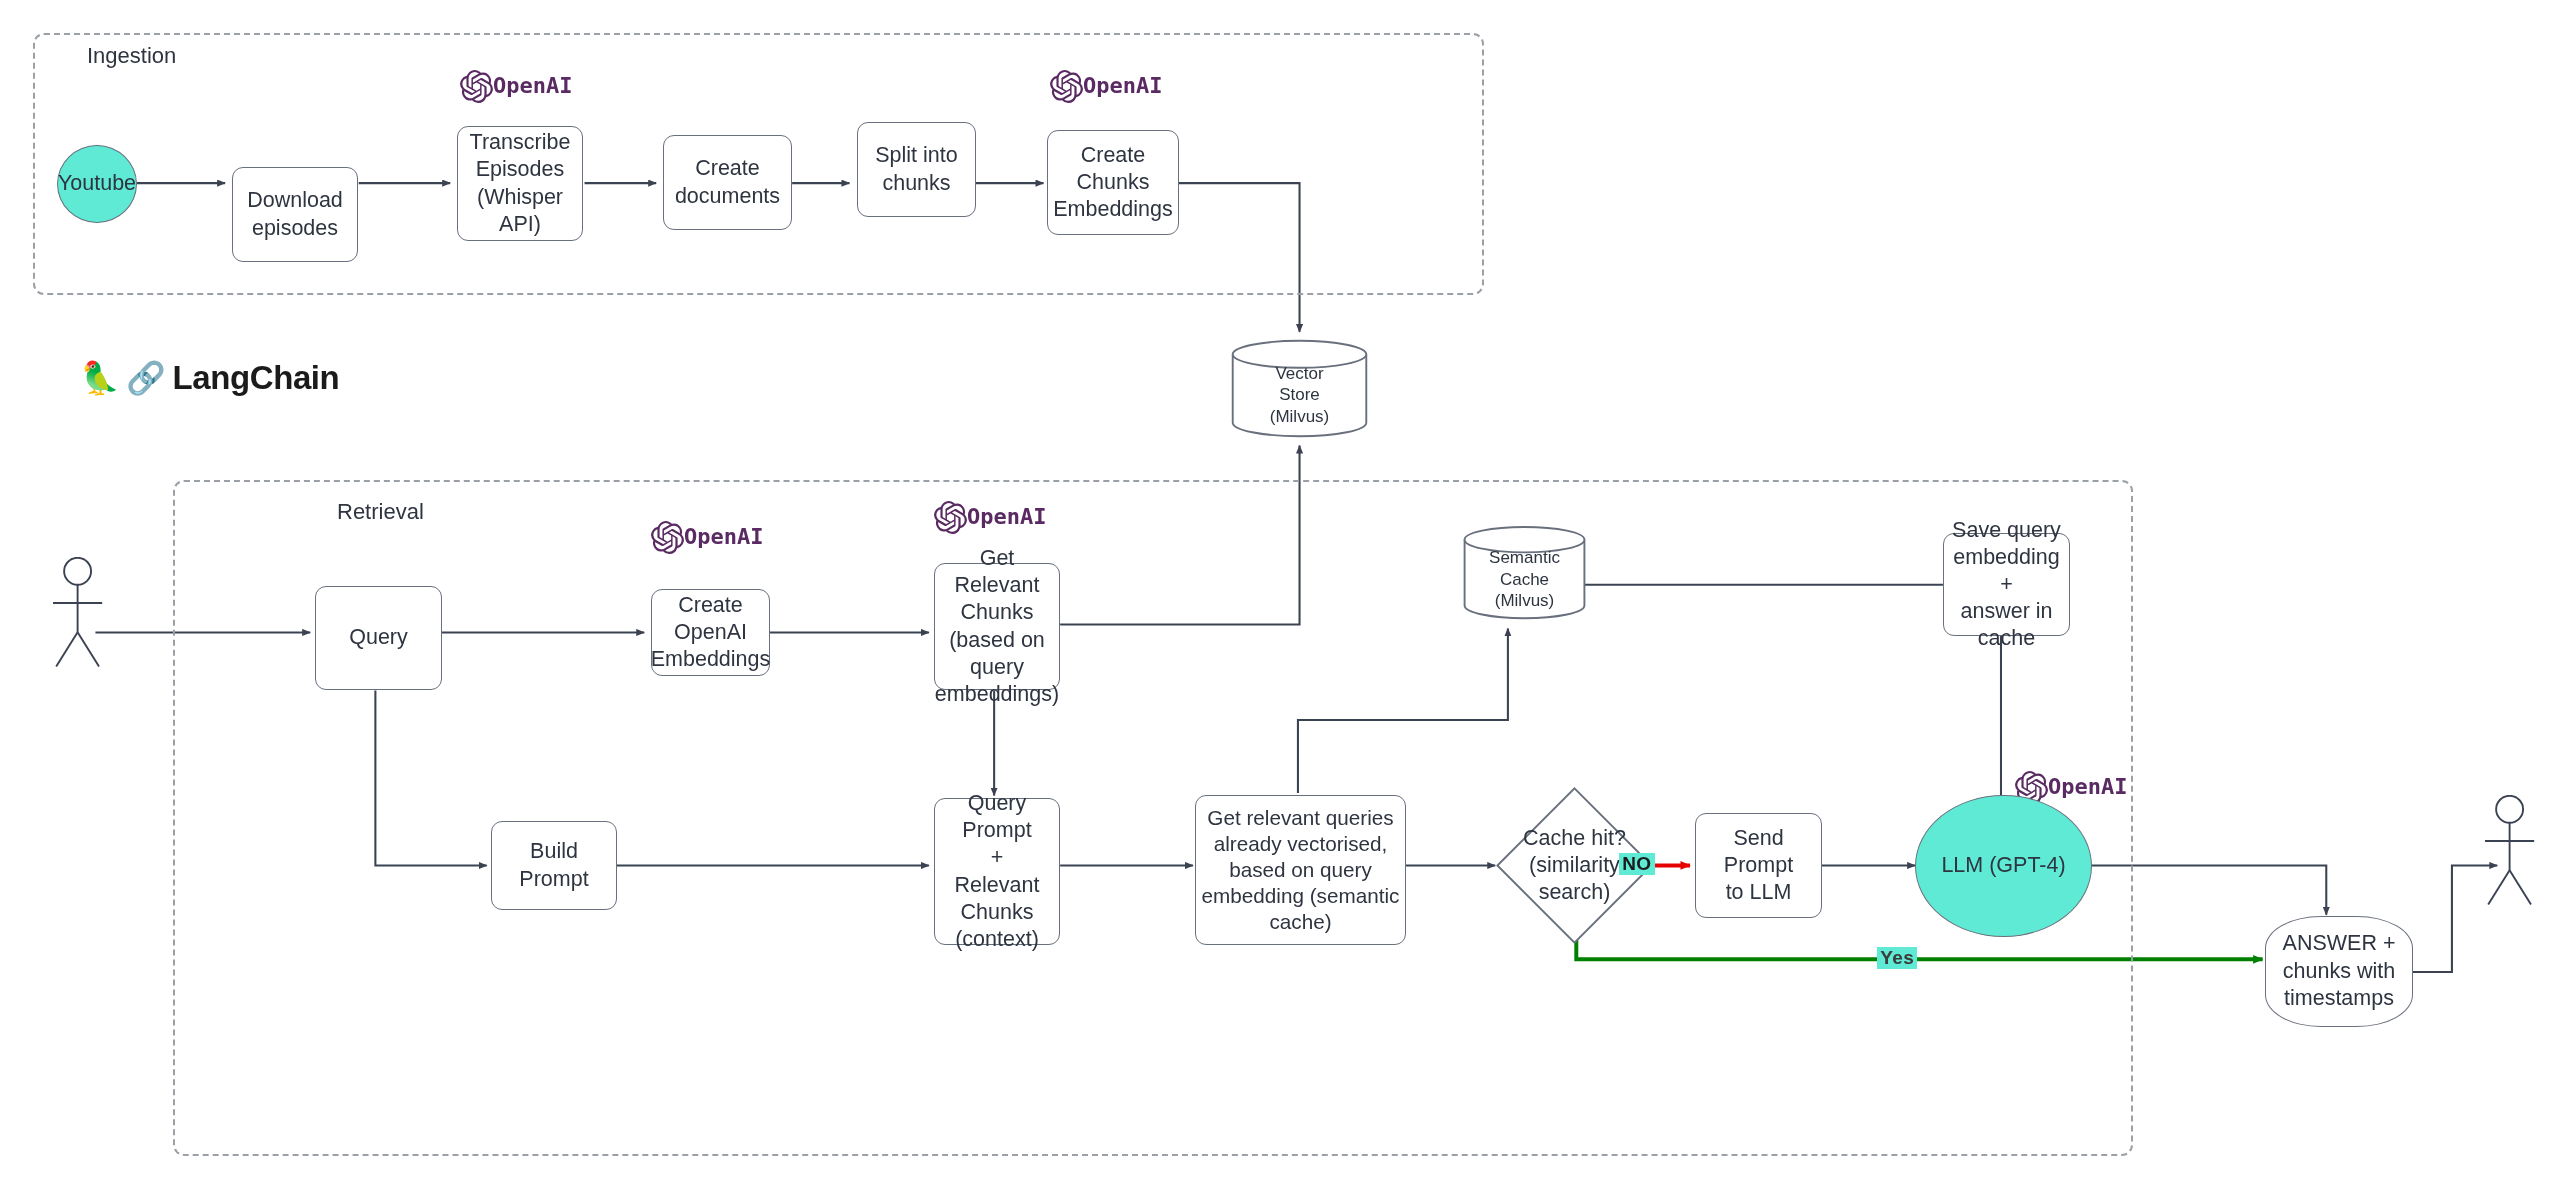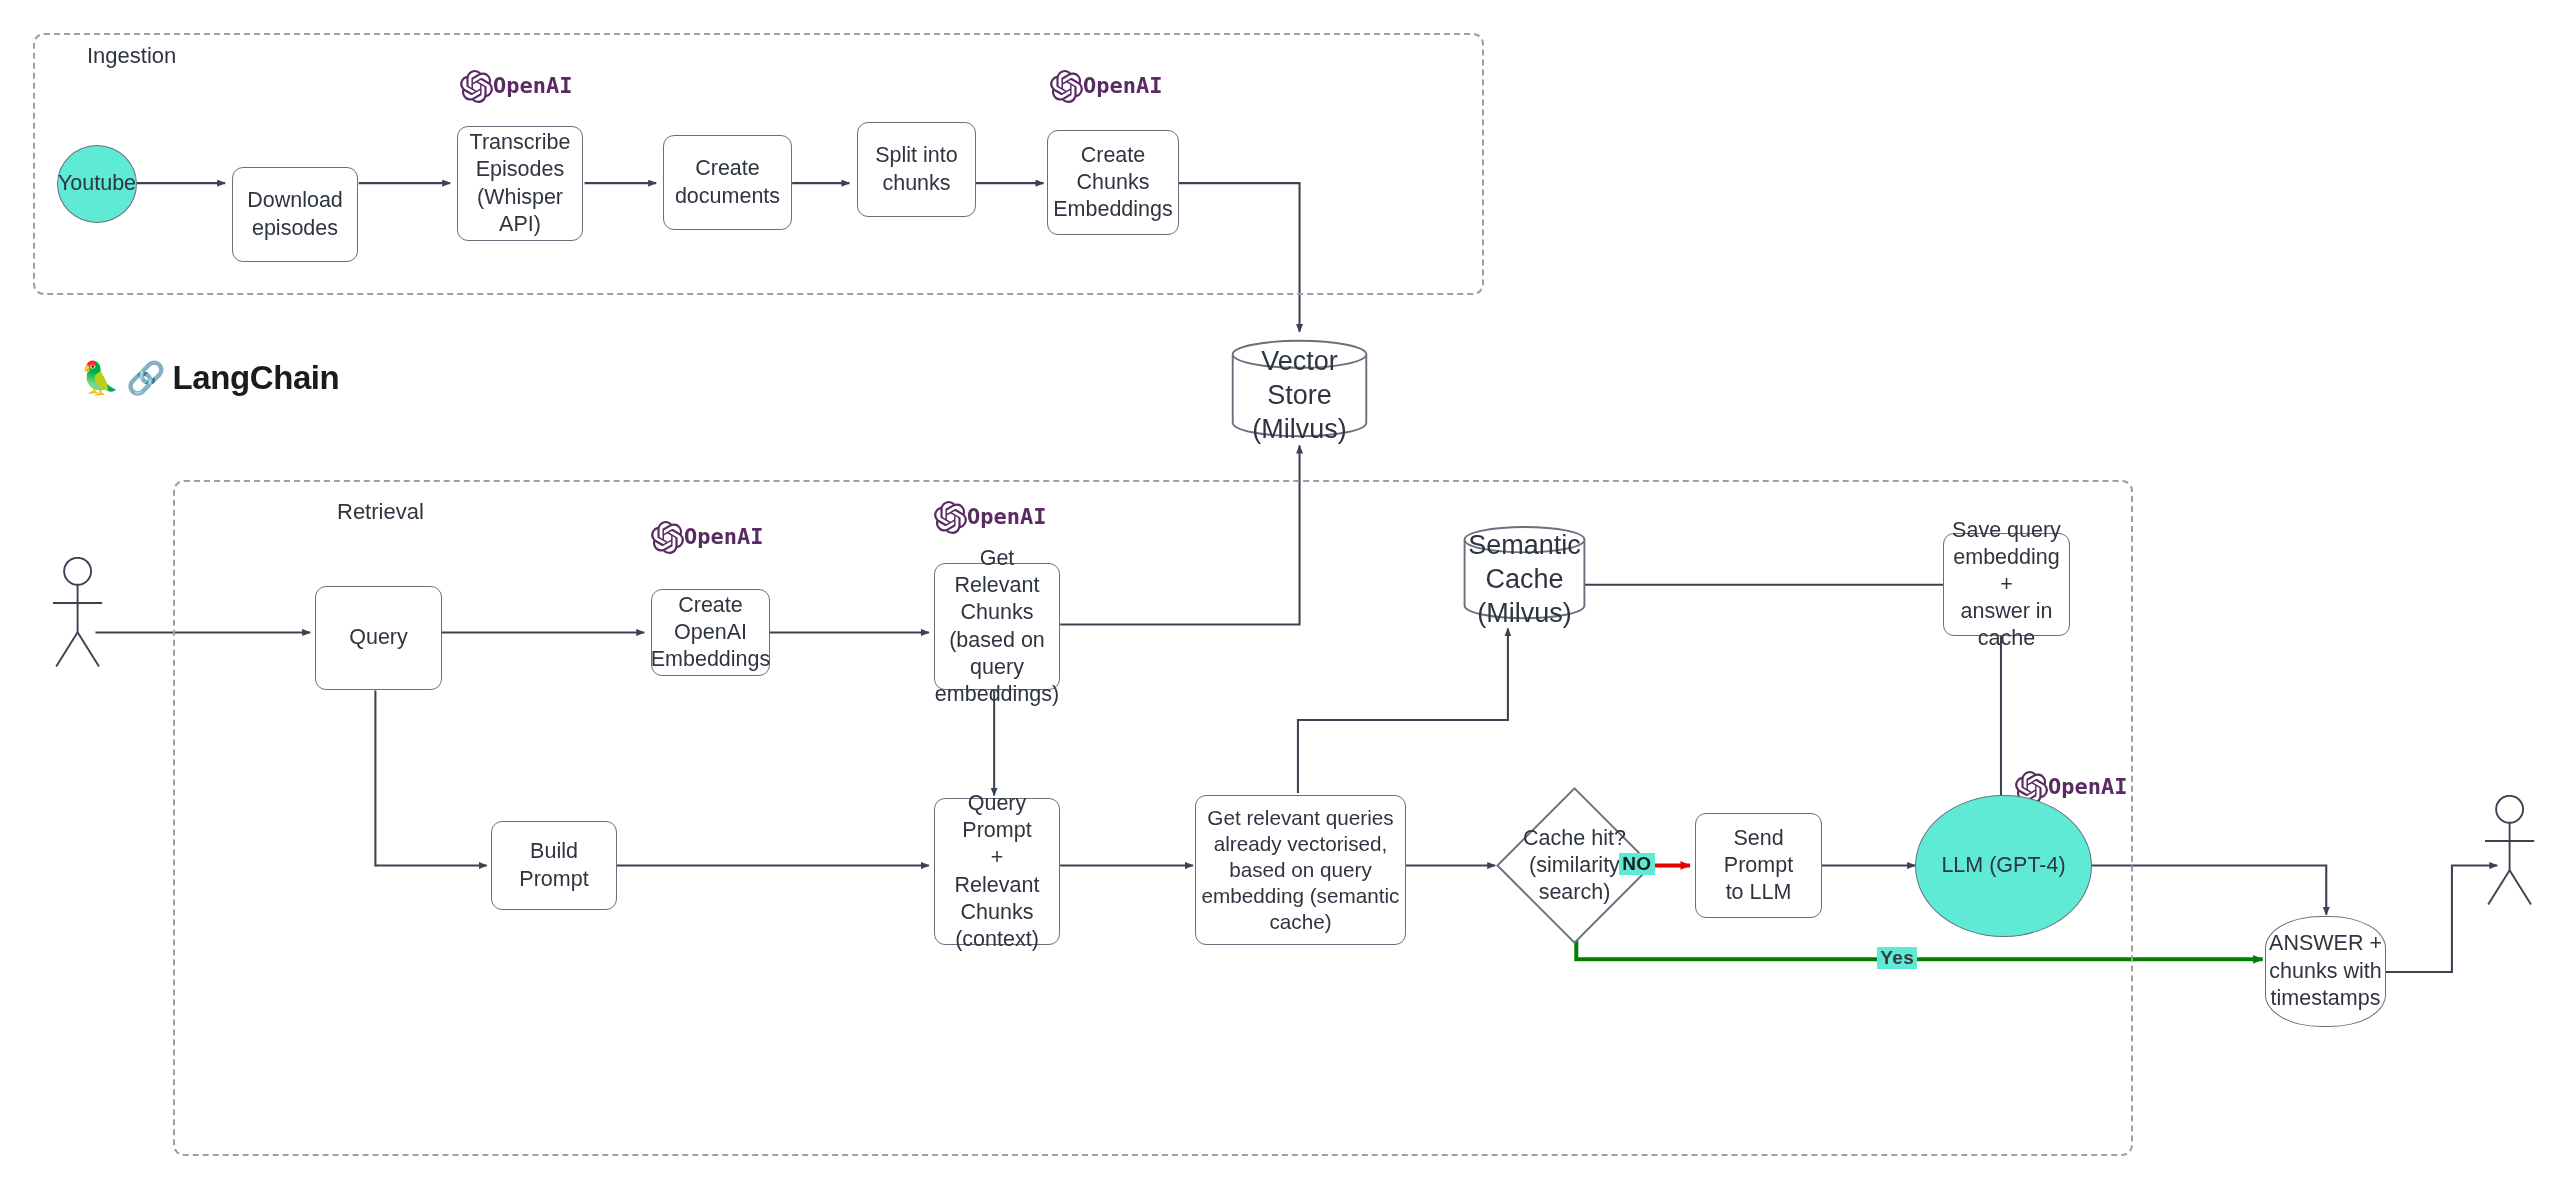--- a/index.html
+++ b/index.html
@@ -32,21 +32,21 @@
     display:flex;align-items:center;justify-content:center;text-align:center;
     font-size:21.5px;line-height:1.3;color:#2E3440;
   }
 
   
   .cyl{position:absolute;}
   .cyl svg{position:absolute;left:0;top:0;overflow:visible;}
   .cyl .cyl-lbl{
     position:absolute;left:0;right:0;top:0;bottom:0;
     display:flex;align-items:center;justify-content:center;text-align:center;
-    font-size:27px;line-height:1.26;color:#2E3440;white-space:pre-line;
+    font-size:17px;line-height:1.26;color:#2E3440;white-space:pre-line;
     padding-top:12.7px;box-sizing:border-box;
   }
 
   
   .diamond{position:absolute;}
   .diamond svg{position:absolute;left:0;top:0;}
   .diamond .d-lbl{
     position:absolute;left:0;right:0;top:0;bottom:0;
     display:flex;align-items:center;justify-content:center;text-align:center;
     font-size:21.5px;line-height:1.26;color:#2E3440;white-space:pre-line;
@@ -318,21 +318,21 @@
     <svg width="33" height="33" viewBox="0 0 24 24">
       <path fill="#5A2A62" d="M22.28 9.82a5.98 5.98 0 0 0-.52-4.91 6.05 6.05 0 0 0-6.51-2.9A6.07 6.07 0 0 0 4.98 4.18a5.98 5.98 0 0 0-4 2.9 6.05 6.05 0 0 0 .75 7.1 5.98 5.98 0 0 0 .51 4.91 6.05 6.05 0 0 0 6.52 2.9A5.98 5.98 0 0 0 13.26 24a6.05 6.05 0 0 0 5.77-4.19 5.98 5.98 0 0 0 4-2.9 6.05 6.05 0 0 0-.75-7.09zM13.26 22.43a4.48 4.48 0 0 1-2.88-1.04l.14-.08 4.78-2.76a.79.79 0 0 0 .39-.68v-6.74l2.02 1.17a.07.07 0 0 1 .04.05v5.58a4.5 4.5 0 0 1-4.49 4.5zM3.6 18.3a4.47 4.47 0 0 1-.54-3.01l.14.09 4.78 2.76a.77.77 0 0 0 .78 0l5.84-3.37v2.33a.08.08 0 0 1-.03.06L9.74 19.95a4.5 4.5 0 0 1-6.14-1.64zM2.34 7.9a4.49 4.49 0 0 1 2.35-1.97V11.6a.77.77 0 0 0 .39.68l5.81 3.35-2.02 1.17a.08.08 0 0 1-.07 0L4 14.02a4.5 4.5 0 0 1-1.66-6.12zm16.6 3.86-5.83-3.4L15.13 7.2a.08.08 0 0 1 .07 0l4.83 2.79a4.49 4.49 0 0 1-.68 8.1v-5.68a.79.79 0 0 0-.4-.67zm2.01-3.03-.14-.08-4.77-2.79a.78.78 0 0 0-.79 0L9.42 9.23V6.9a.07.07 0 0 1 .03-.06l4.83-2.78a4.5 4.5 0 0 1 6.68 4.66zM8.32 12.86 6.3 11.7a.08.08 0 0 1-.04-.06V6.07a4.5 4.5 0 0 1 7.38-3.45l-.14.08L8.71 5.46a.79.79 0 0 0-.39.68zm1.1-2.36 2.6-1.5 2.61 1.5v3l-2.6 1.5-2.61-1.5z"></path>
     </svg>
     <span class="oai-name">OpenAI</span>
   </div>
   <div class="ellipse" style="left:1915px;top:795px;width:177px;height:142px;">
     <span class="lbl">LLM
 (GPT-4)</span>
   </div>
 
-  <div class="pill" style="left:2265px;top:916px;width:121px;height:111px;">
+  <div class="pill" style="left:2265px;top:916px;width:148px;height:111px;">
     <span class="lbl">ANSWER
 +
 chunks with
 timestamps</span>
   </div>
 
   <div class="edge-label" style="left:1619px;top:853px;color:#1b1b1b;">NO</div>
   <div class="edge-label" style="left:1877px;top:947px;color:#3b3b3b;">Yes</div>
 
 </div>

